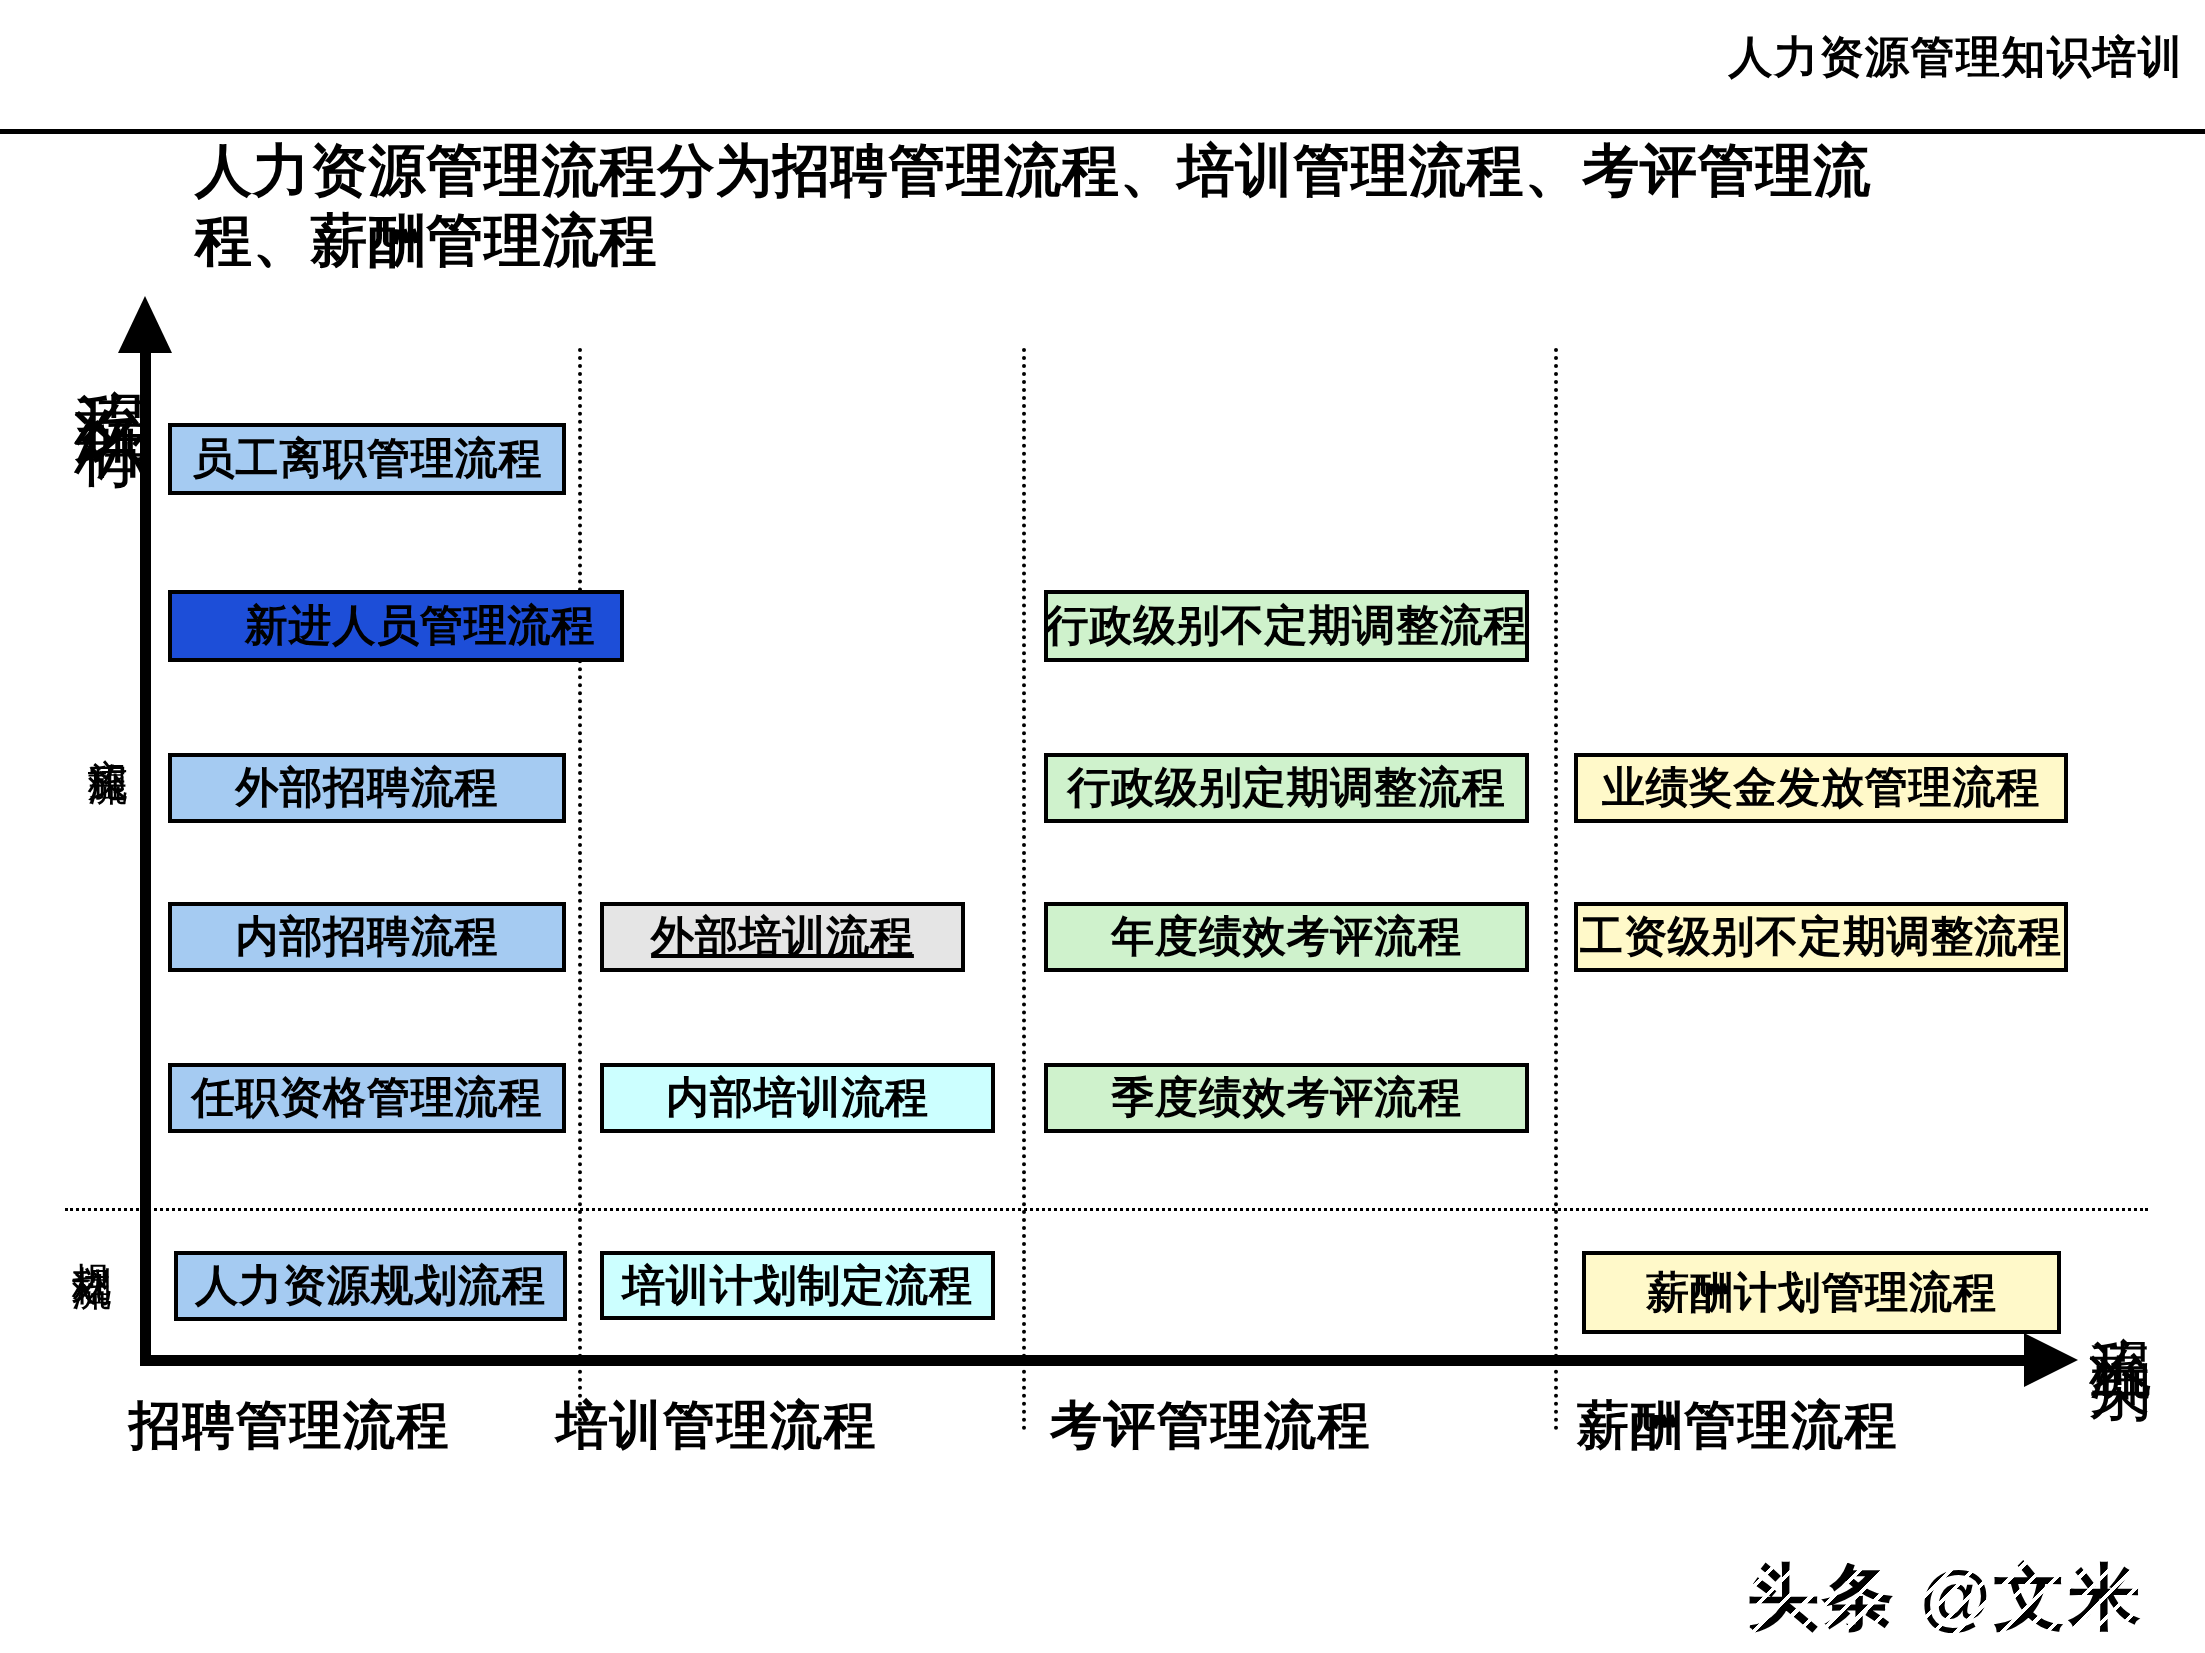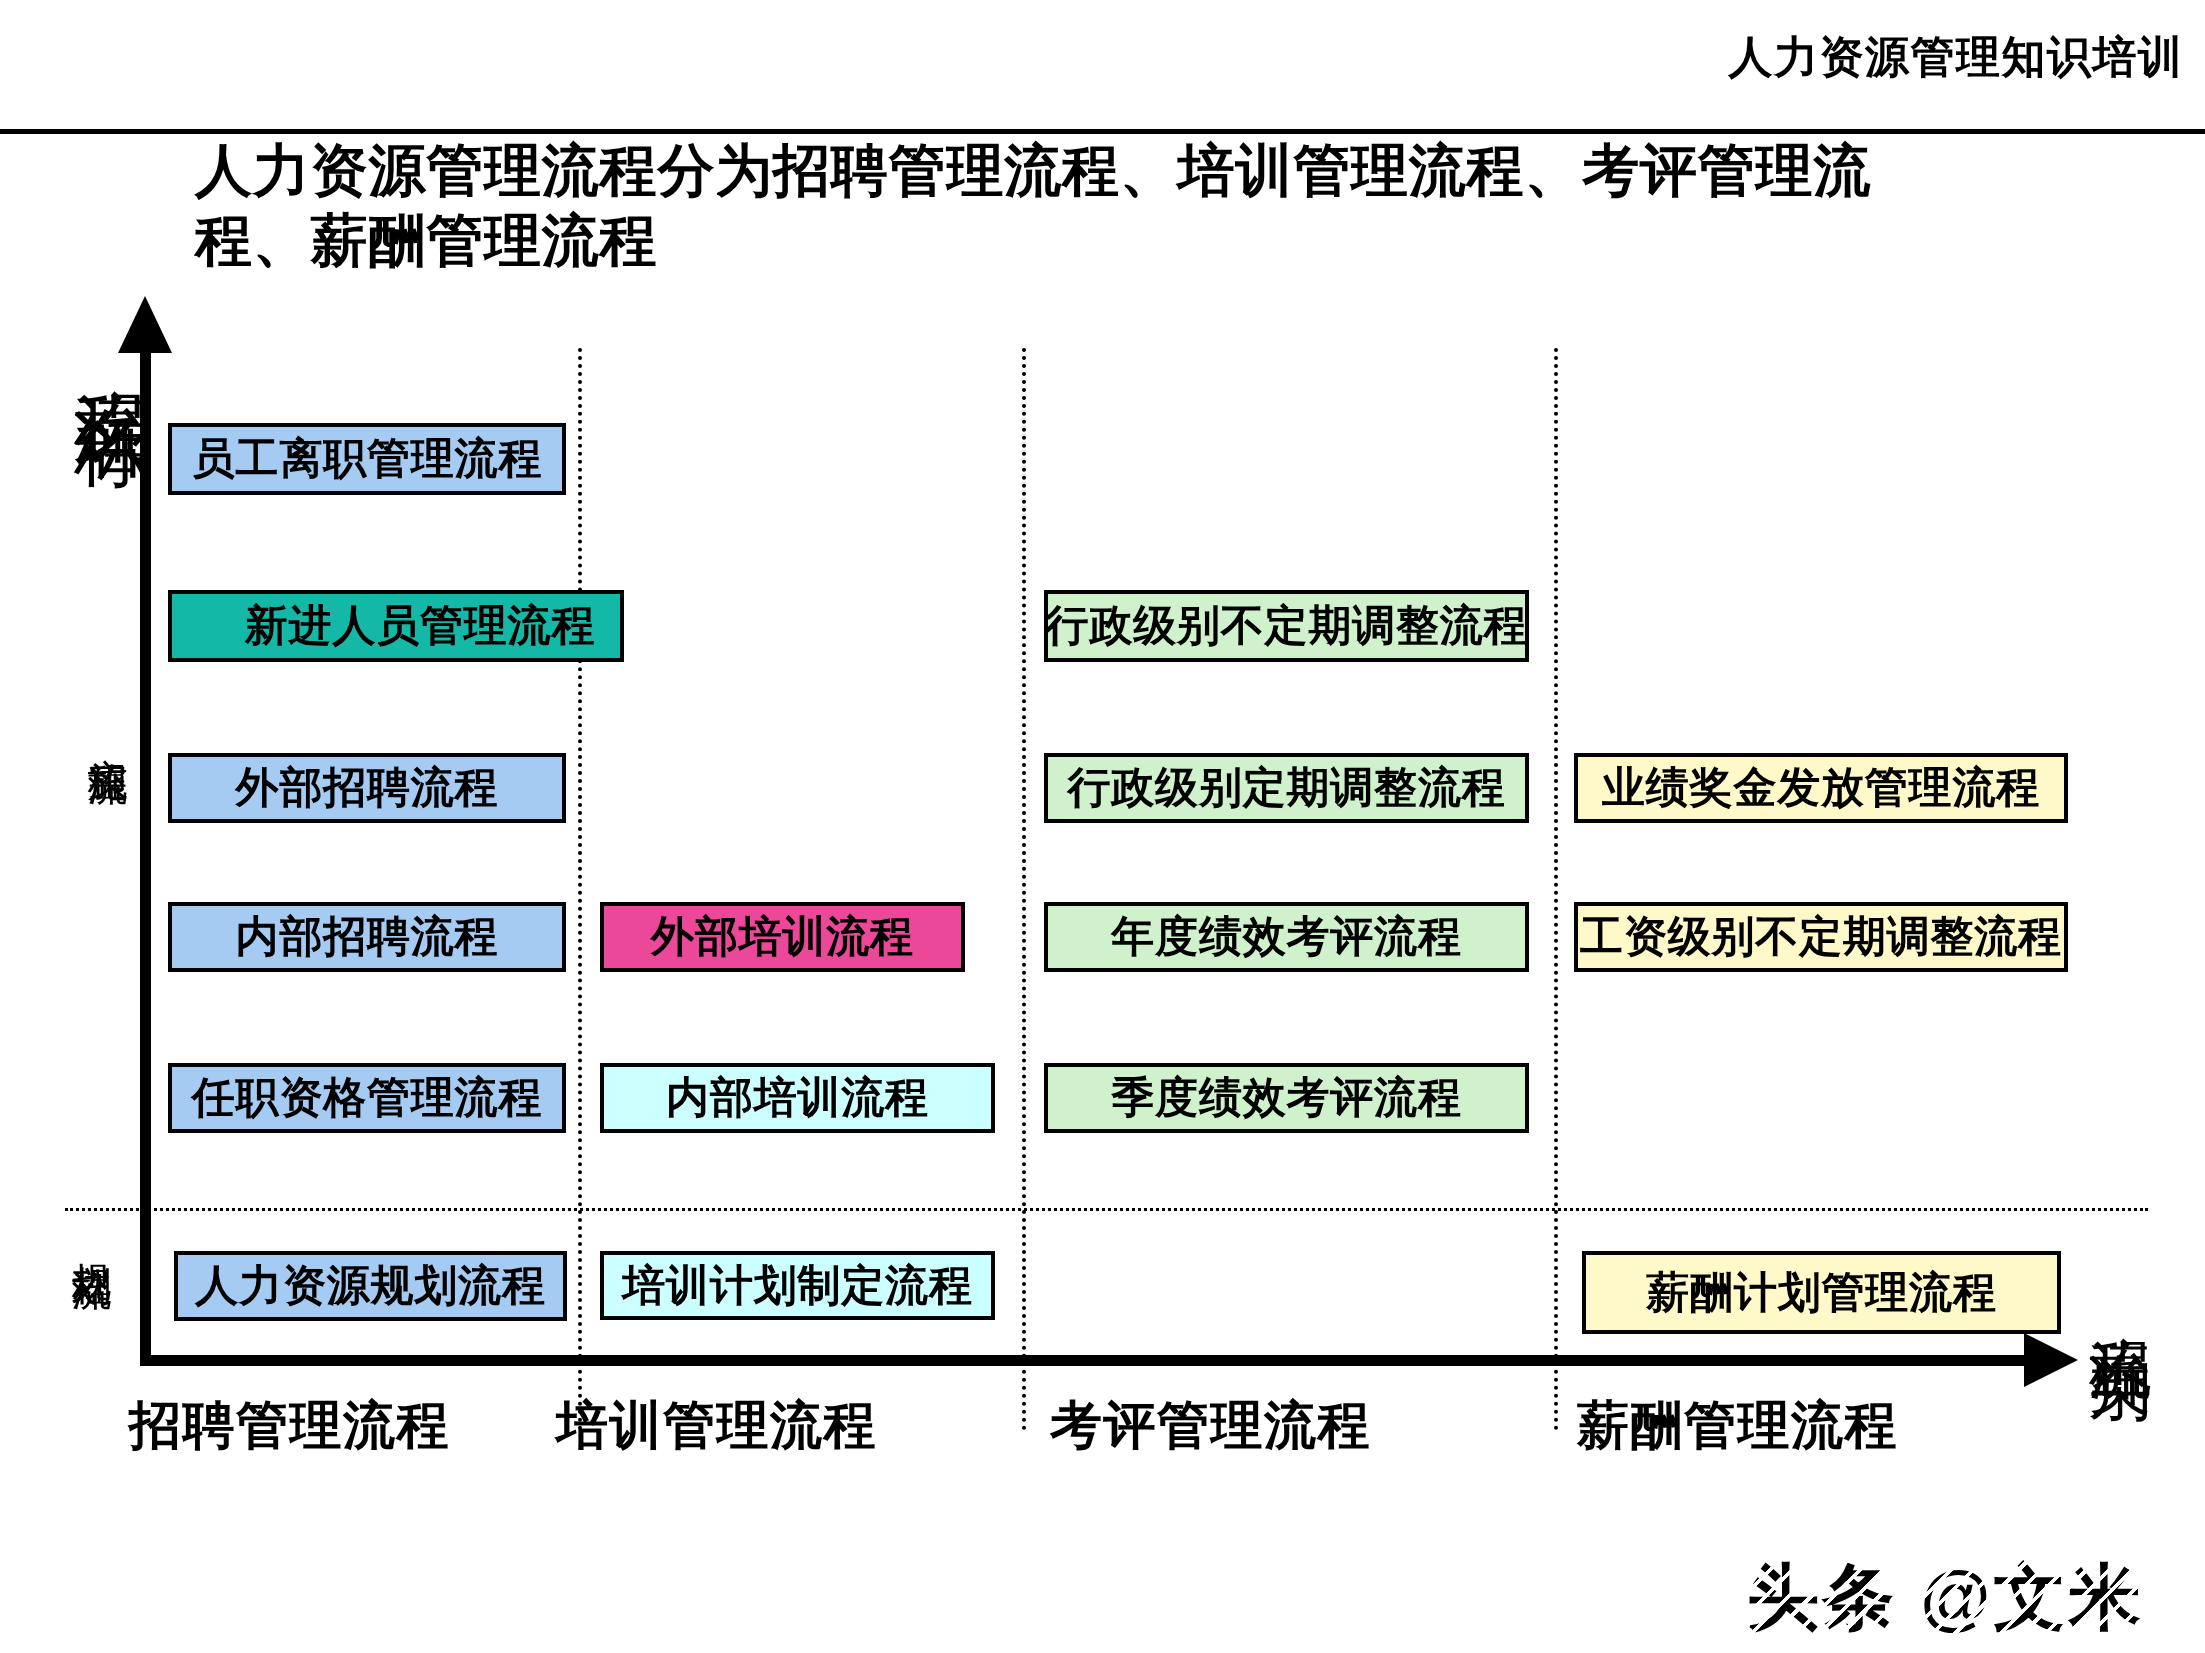--- a/index.html
+++ b/index.html
@@ -68,27 +68,27 @@
   <div class="vdot" style="left:1554px;"></div>
 
   <div class="hdot"></div>
 
   <div class="vlabel y-title">流程名称</div>
   <div class="vlabel sec-impl">实施流程</div>
   <div class="vlabel sec-plan">规划流程</div>
   <div class="vlabel x-title">流程类别</div>
 
   <div class="pbox" style="left: 168px; top: 423px; width: 398px; height: 72px; background: rgb(165, 203, 242);">员工离职管理流程</div>
-  <div class="pbox" style="left: 168px; top: 590px; width: 456px; height: 72px; background: #14b8a6; padding-left: 48px;">新进人员管理流程</div>
+  <div class="pbox" style="left: 168px; top: 590px; width: 456px; height: 72px; background: #1d4ed8; padding-left: 48px;">新进人员管理流程</div>
   <div class="pbox" style="left: 168px; top: 753px; width: 398px; height: 70px; background: rgb(165, 203, 242);">外部招聘流程</div>
   <div class="pbox" style="left: 168px; top: 902px; width: 398px; height: 70px; background: rgb(165, 203, 242);">内部招聘流程</div>
   <div class="pbox" style="left: 168px; top: 1063px; width: 398px; height: 70px; background: rgb(165, 203, 242);">任职资格管理流程</div>
   <div class="pbox" style="left: 174px; top: 1251px; width: 393px; height: 70px; background: rgb(165, 203, 242);">人力资源规划流程</div>
 
-  <div class="pbox" style="left: 600px; top: 902px; width: 365px; height: 70px; background: #ec4899;">外部培训流程</div>
+  <div class="pbox" style="left: 600px; top: 902px; width: 365px; height: 70px; background: #e5e5e5; text-decoration: underline;">外部培训流程</div>
   <div class="pbox" style="left: 600px; top: 1063px; width: 395px; height: 70px; background: rgb(204, 255, 255);">内部培训流程</div>
   <div class="pbox" style="left: 600px; top: 1251px; width: 395px; height: 69px; background: rgb(204, 255, 255);">培训计划制定流程</div>
 
   <div class="pbox" style="left: 1044px; top: 590px; width: 485px; height: 72px; background: rgb(207, 242, 204);">行政级别不定期调整流程</div>
   <div class="pbox" style="left: 1044px; top: 753px; width: 485px; height: 70px; background: rgb(207, 242, 204);">行政级别定期调整流程</div>
   <div class="pbox" style="left: 1044px; top: 902px; width: 485px; height: 70px; background: rgb(207, 242, 204);">年度绩效考评流程</div>
   <div class="pbox" style="left: 1574px; top: 753px; width: 494px; height: 70px; background: rgb(255, 249, 201);">业绩奖金发放管理流程</div>
 
   <div class="pbox" style="left: 1044px; top: 1063px; width: 485px; height: 70px; background: rgb(207, 242, 204);">季度绩效考评流程</div>
   <div class="pbox" style="left: 1574px; top: 902px; width: 494px; height: 70px; background: rgb(255, 249, 201);">工资级别不定期调整流程</div>

